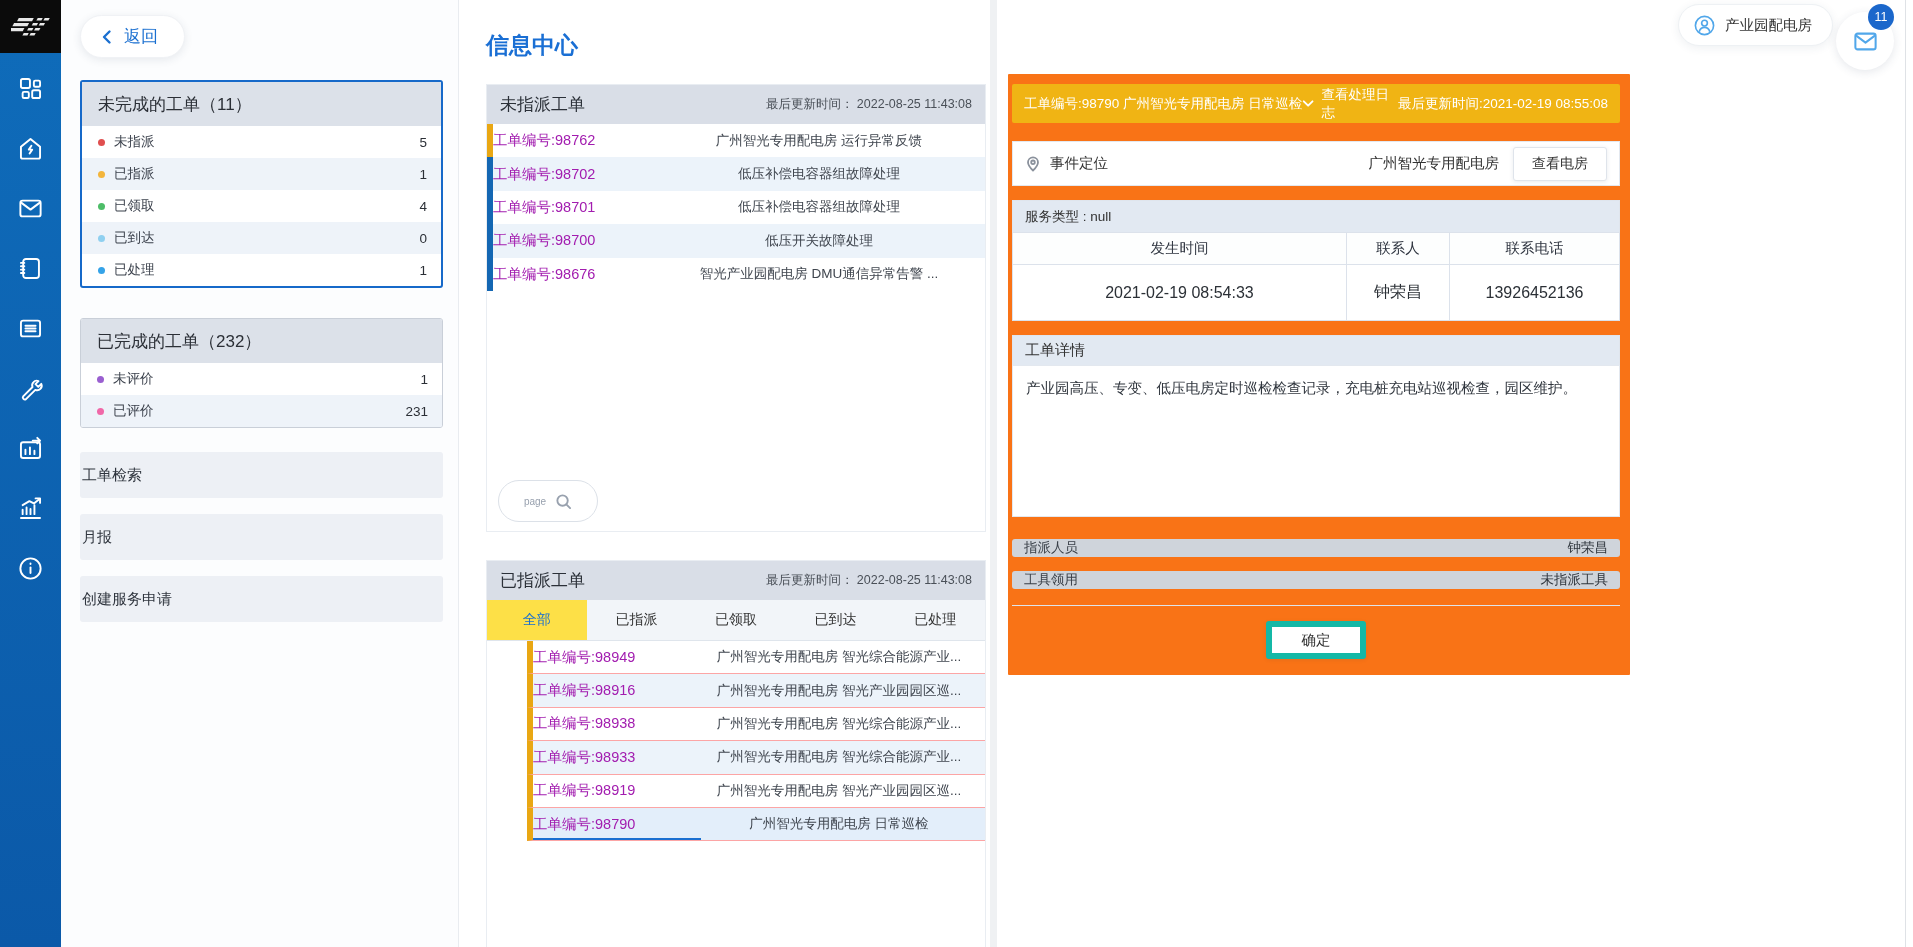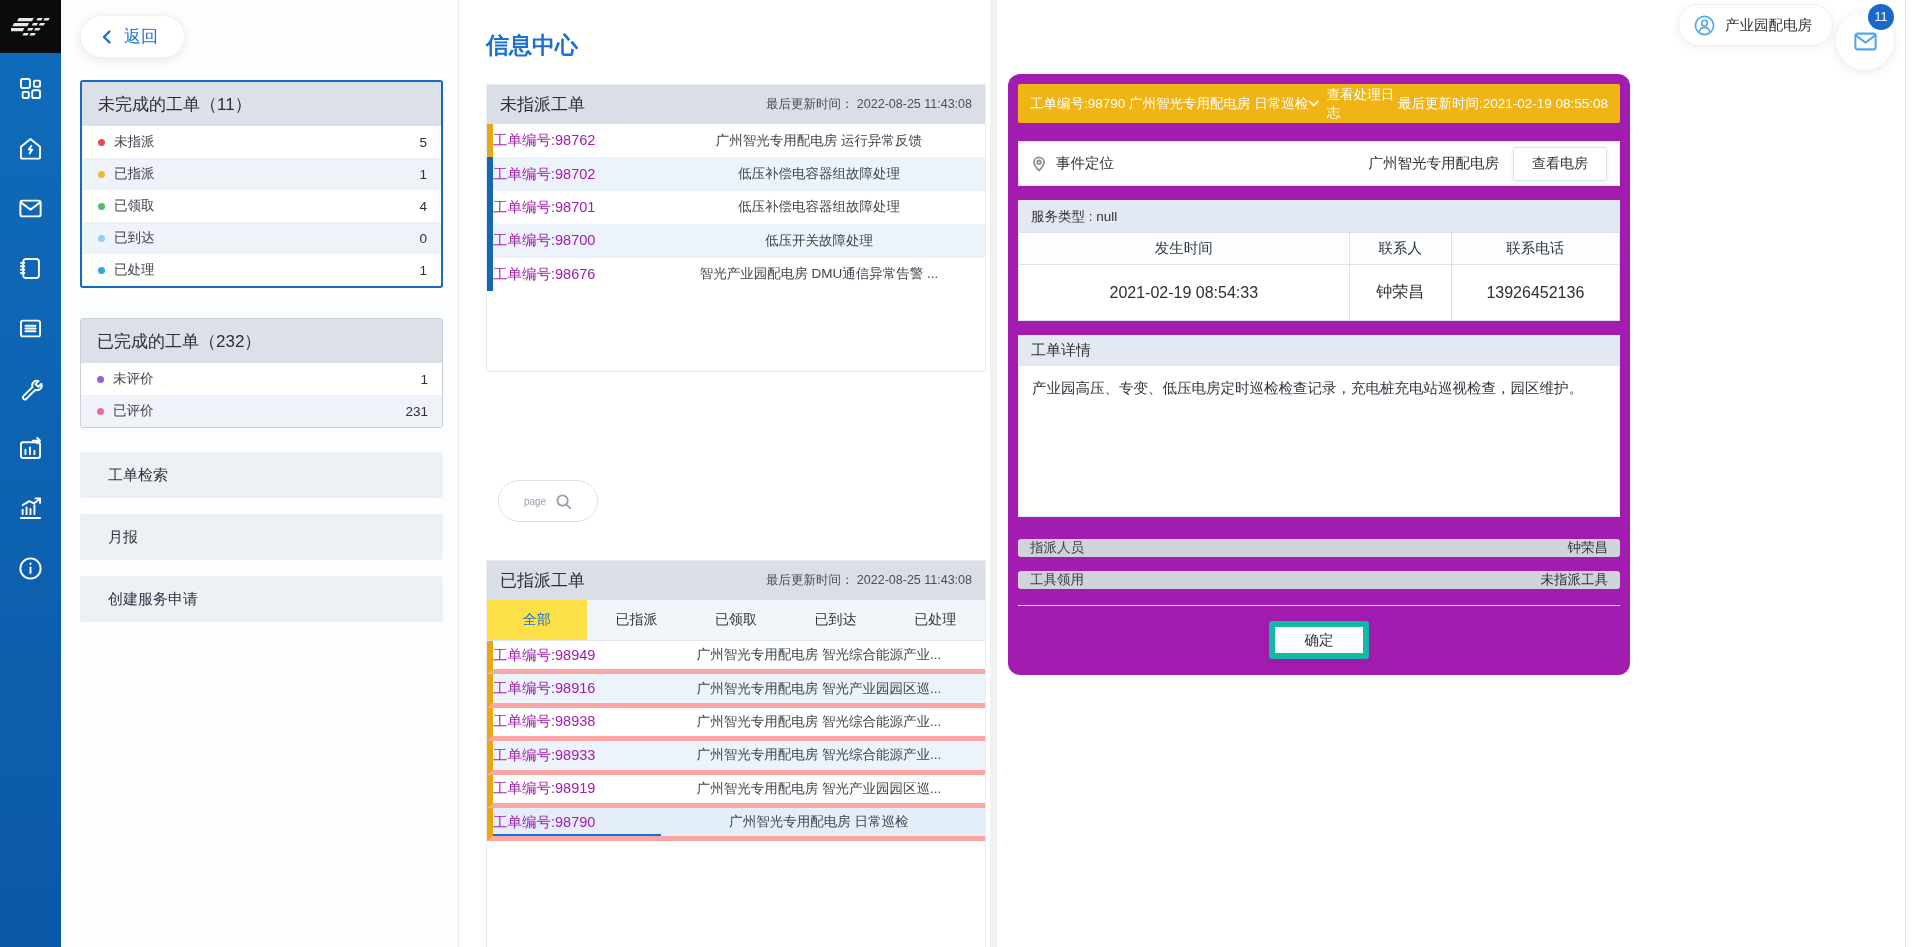--- a/index.html
+++ b/index.html
@@ -29,21 +29,21 @@
   .card-h { height:44px; background:#dce1e9; display:flex; align-items:center;
     padding:0 16px; font-size:17px; color:#2b2f36; }
   .s-row { height:32px; display:flex; align-items:center; padding:0 14px 0 16px; }
   .s-row.alt { background:#eef3f9; }
   .dot { width:7px; height:7px; border-radius:50%; margin-right:9px; flex:none; }
   .dot-red{background:#e04f4f}.dot-amber{background:#f3b53c}.dot-green{background:#4dbd68}
   .dot-sky{background:#8fd0f0}.dot-blue{background:#35a3e8}.dot-purple{background:#9a5fd0}.dot-pink{background:#f068a8}
   .s-label { font-size:13.5px; color:#3c424d; }
   .s-count { margin-left:auto; font-size:13.5px; color:#2b2f36; }
   .action-bar { position:absolute; left:19px; width:363px; height:46px; background:#edf0f5;
-    border-radius:3px; display:flex; align-items:center; padding:0 28px; font-size:15px; color:#2f353e; cursor:pointer; }
+    border-radius:3px; display:flex; align-items:center; padding:0 2px; font-size:15px; color:#2f353e; cursor:pointer; }
 
   
   .midcol { position:absolute; left:486px; top:0; width:500px; height:947px; background:#fff; }
   .page-title { position:absolute; left:0; top:30px; font-size:23px; font-weight:bold; color:#1a6fd4; }
   .panel { position:absolute; left:0; width:500px; background:#fff; border:1px solid #e9edf2; }
   .panel-h { height:39px; background:#d9dee7; display:flex; align-items:center; padding:0 13px; }
   .panel-title { font-size:17px; color:#2b3038; }
   .panel-upd { margin-left:auto; font-size:12.5px; color:#4a5058; }
   .wrow { height:33.4px; display:flex; align-items:center; border-left:6px solid #1467b3; }
   .wrow.bar-y { border-left-color:#e9a713; }
@@ -52,29 +52,29 @@
   .row-desc { flex:1; text-align:center; font-size:13.5px; color:#3f454e;
     white-space:nowrap; overflow:hidden; padding-right:8px; }
   .pager { position:absolute; left:12px; top:480px; width:100px; height:42px; border:1px solid #dce1e8;
     border-radius:21px; background:#fff; display:flex; align-items:center; justify-content:center; gap:9px; cursor:pointer; }
   .pager span { font-size:10px; color:#98a1ae; }
   .pager svg { width:17px; height:17px; stroke:#98a1ae; stroke-width:2; fill:none; stroke-linecap:round; }
   .tabs { height:41px; background:#f2f5f9; display:flex; border-bottom:1px solid #dfe5ec; }
   .tab { flex:1; display:flex; align-items:center; justify-content:center;
     font-size:14px; color:#333; cursor:pointer; }
   .tab.active { background:#fde047; color:#1a6fd0; }
-  .arow { border-bottom:5px solid #fca5a5; }
+  .arow { border-bottom:1px solid #fca5a5;margin-left:40px; }
   .arow.sel { background:#e3eefa; }
   .arow.sel .row-num { box-shadow:inset 0 -2px 0 #1a6fd0; height:100%; display:flex; align-items:center; }
   .scroll-div { position:absolute; left:990px; top:0; width:7px; height:947px; background:#eff1f3; }
   .edge-div { position:absolute; left:1905px; top:0; width:1px; height:947px; background:#dfe2e6; }
 
   
-  .detail { position:absolute; left:1008px; top:74px; width:622px; background:#a21caf;
-    border-radius:12px; padding:10px 10px 16px 10px; }
+  .detail { position:absolute; left:1008px; top:74px; width:622px; background:#f97316;
+    border-radius:1px; padding:10px 10px 16px 4px; }
   .banner { height:39px; background:#f0b414; border-radius:2px; display:flex; align-items:center;
     padding:0 12px; color:#fff; font-size:13.5px; }
   .banner .b-mid { flex:1; display:flex; align-items:center; justify-content:center; gap:7px; cursor:pointer; }
   .banner svg { width:13px; height:13px; stroke:#fff; stroke-width:2.2; fill:none; stroke-linecap:round; stroke-linejoin:round; }
   .loc-row { margin-top:18px; height:45px; background:#fff; border:1px solid #e3e8ef;
     display:flex; align-items:center; padding:0 12px; }
   .loc-row svg { width:16px; height:16px; stroke:#8a919c; stroke-width:1.8; fill:none; stroke-linecap:round; stroke-linejoin:round; }
   .loc-label { font-size:14.5px; color:#333; margin-left:9px; }
   .loc-val { margin-left:auto; font-size:14.5px; color:#333; }
   .loc-btn { margin-left:14px; height:34px; padding:0 18px; background:#fff; border:1px solid #dfe4eb;
@@ -240,21 +240,21 @@
     <span>月报</span>
   </div>
   <div class="action-bar" style="top:576px">
     <span>创建服务申请</span>
   </div>
 </div>
 
 <div class="midcol">
   <div class="page-title">信息中心</div>
 
-  <div class="panel" style="top:84px;height:288px">
+  <div class="panel" style="top:84px;height:448px">
     <div class="panel-h">
       <span class="panel-title">未指派工单</span>
       <span class="panel-upd">最后更新时间： 2022-08-25 11:43:08</span>
     </div>
     <div class="wrow bar-y">
       <span class="row-num">工单编号:98762</span>
       <span class="row-desc">广州智光专用配电房 运行异常反馈</span>
     </div>
     <div class="wrow alt">
       <span class="row-num">工单编号:98702</span>

